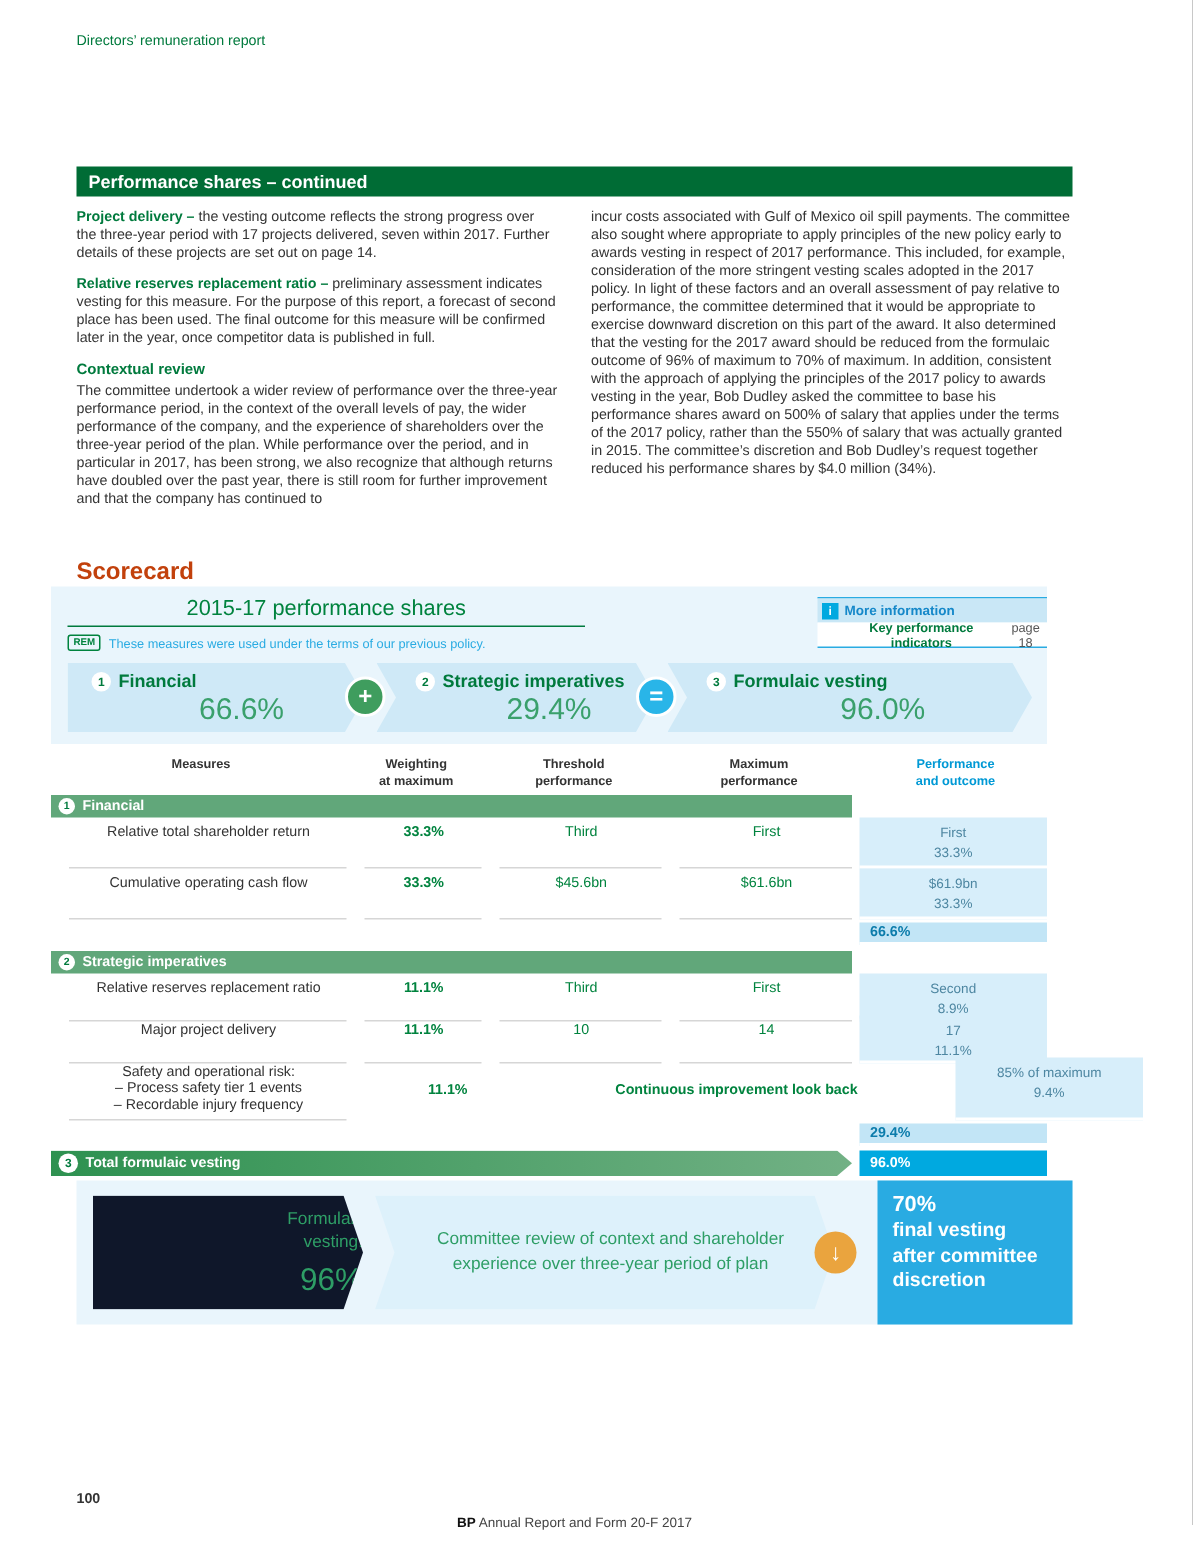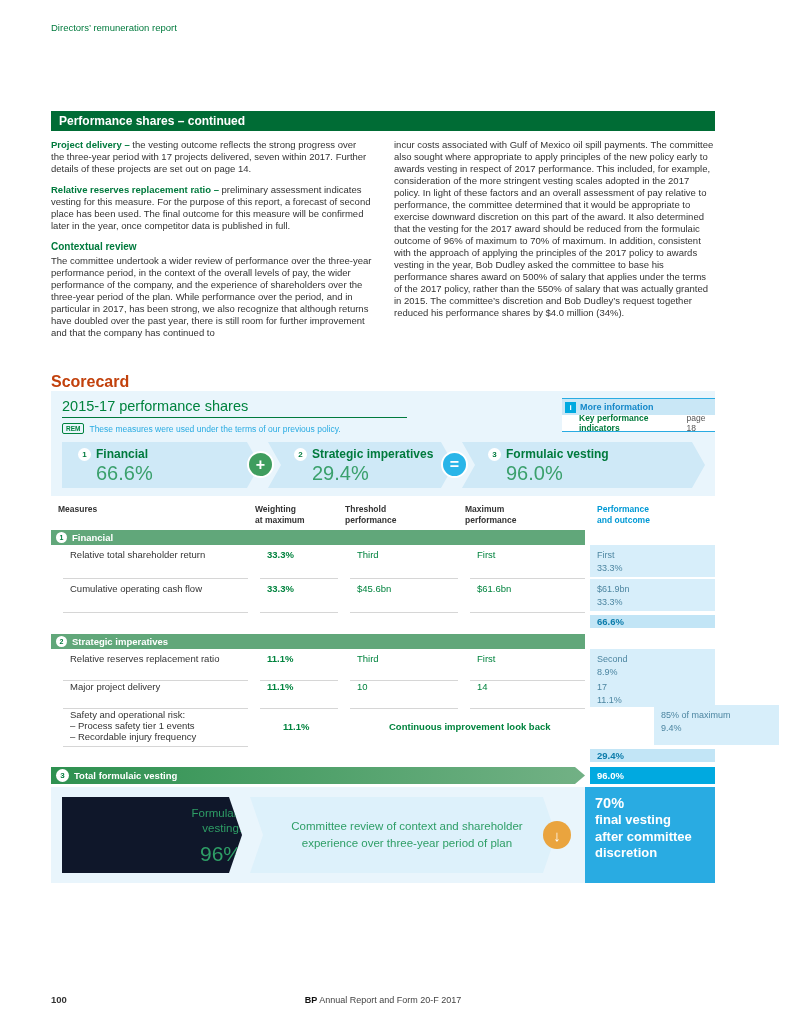--- a/index.html
+++ b/index.html
@@ -15,21 +15,21 @@
 
   
   .columns { position:absolute; left:51px; top:139px; width:664px; display:flex; gap:22px; }
   .col { width:321px; font-size:9.5px; line-height:1.26; color:#333; }
   .col p { margin:0 0 9px 0; }
   .lead { color:#007a3d; font-weight:bold; }
   .subhead { color:#007a3d; font-size:10px; font-weight:bold; margin:2px 0 2px 0; }
 
   
   .score-heading { position:absolute; left:51px; top:373px; font-size:16px; font-weight:bold; color:#c2410c;text-align:right; }
-  .scorecard { position:absolute; left:51px; top:391px; width:664px; }
+  .scorecard { position:absolute; left:34px; top:391px; width:664px;text-align:center; }
   .score-top { position:relative; background:#e9f5fc; padding:7px 0 8px 0; }
   .score-titleblock { margin:0 0 0 11px; width:345px; border-bottom:1px solid #007a3d; padding-bottom:3px; }
   .score-title { font-size:14.5px; color:#00833e; }
   .rem-row { margin:5px 0 0 11px; display:flex; align-items:center; gap:5px; }
   .rem-badge { border:1px solid #00833e; color:#00833e; font-size:6.5px; font-weight:bold; padding:1px 3px; border-radius:2px; }
   .rem-note { font-size:8.5px; color:#29abe2; }
   .info-box { position:absolute; top:7px; right:0; width:153px; border-top:1px solid #29abe2; }
   .info-row1 { background:#c9e7f6; height:16px; display:flex; align-items:center; gap:4px; padding-left:3px; }
   .info-icon { width:11px; height:11px; background:#00a9e0; color:#fff; font-size:8px; font-weight:bold;
                display:flex; align-items:center; justify-content:center; }
@@ -109,21 +109,21 @@
   .result-value { font-size:14.5px; font-weight:bold; }
   .result-lines { font-size:13px; font-weight:bold; line-height:1.28; margin-top:1px; }
 
   
   .callout { position:absolute; left:51px; top:893px; width:664px; min-height:44px; background:#cdeaf8;
              border:1px solid #b0dbf2; padding:8px 12px; font-size:12px; color:#2e9e66; line-height:1.45; }
 
   
   .footer { position:absolute; left:51px; top:994px; width:664px; font-size:9px; color:#333; }
   .pageno { font-weight:bold; font-size:9.5px; }
-  .footer-center { position:absolute; left:50%; top:1px; transform:translateX(-50%); white-space:nowrap; color:#444; }
+  .footer-center { position:absolute; left:50%; top:16px; transform:translateX(-50%); white-space:nowrap; color:#444; }
   .brand { font-weight:bold; color:#111; }
 </style>
 </head>
 <body>
 
 <div class="page">
 
   <div class="breadcrumb">Directors’ remuneration report</div>
 
   <div class="banner">

